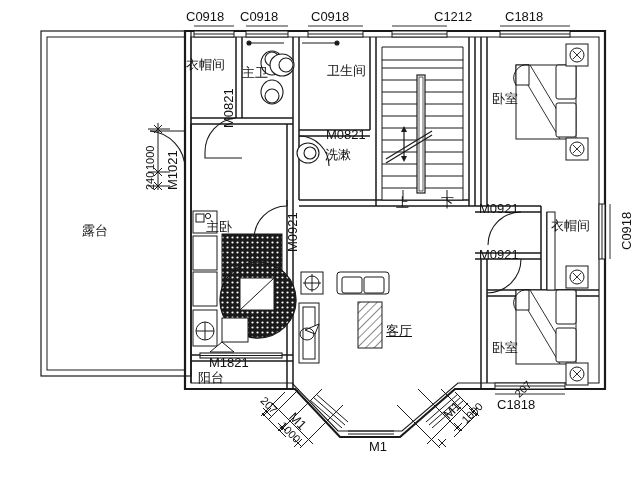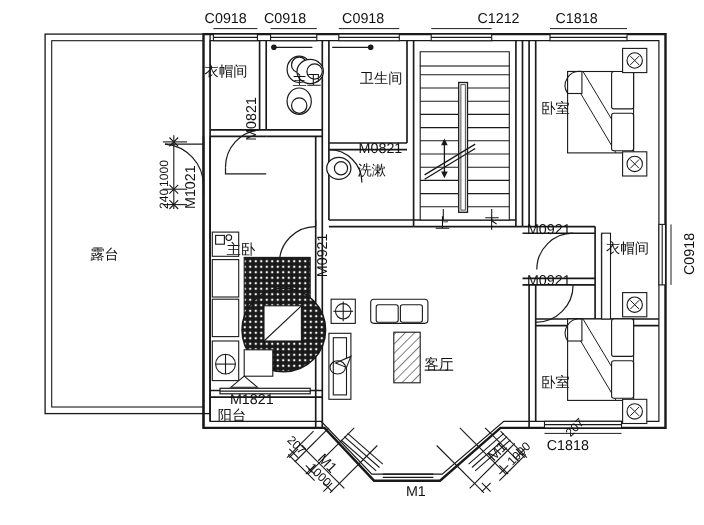--- a/index.html
+++ b/index.html
@@ -371,21 +371,21 @@
   <div class="lbl lbl-code rot90" style="left:286px; top:252px;">M0921</div>
   <div class="lbl lbl-code" style="left:479px; top:202px;">M0921</div>
   <div class="lbl lbl-code" style="left:479px; top:248px;">M0921</div>
   <div class="lbl lbl-code" style="left:209px; top:356px;">M1821</div>
   <div class="lbl lbl-code" style="left:369px; top:440px;">M1</div>
   <div class="lbl lbl-code rot-d-right" style="left:296px; top:410px;">M1</div>
   <div class="lbl lbl-code rot-d-left" style="left:441px; top:412px;">M1</div>
 
   <div class="lbl lbl-room" style="left:82px;  top:224px;">露台</div>
   <div class="lbl lbl-room" style="left:186px; top:58px;">衣帽间</div>
-  <div class="lbl lbl-room" style="left:242px; top:66px;padding-left:24px;">主卫</div>
+  <div class="lbl lbl-room" style="left:242px; top:66px;">主卫</div>
   <div class="lbl lbl-room" style="left:312px; top:64px;margin-left:15px;">卫生间</div>
   <div class="lbl lbl-room" style="left:325px; top:148px;">洗漱</div>
   <div class="lbl lbl-room" style="left:206px; top:220px;">主卧</div>
   <div class="lbl lbl-room" style="left:386px; top:324px;text-decoration:underline;">客厅</div>
   <div class="lbl lbl-room" style="left:198px; top:371px;">阳台</div>
   <div class="lbl lbl-room" style="left:492px; top:92px;">卧室</div>
   <div class="lbl lbl-room" style="left:492px; top:341px;">卧室</div>
   <div class="lbl lbl-room" style="left:551px; top:219px;">衣帽间</div>
 
   <div class="lbl lbl-room" style="left:396px; top:196px;">上</div>

